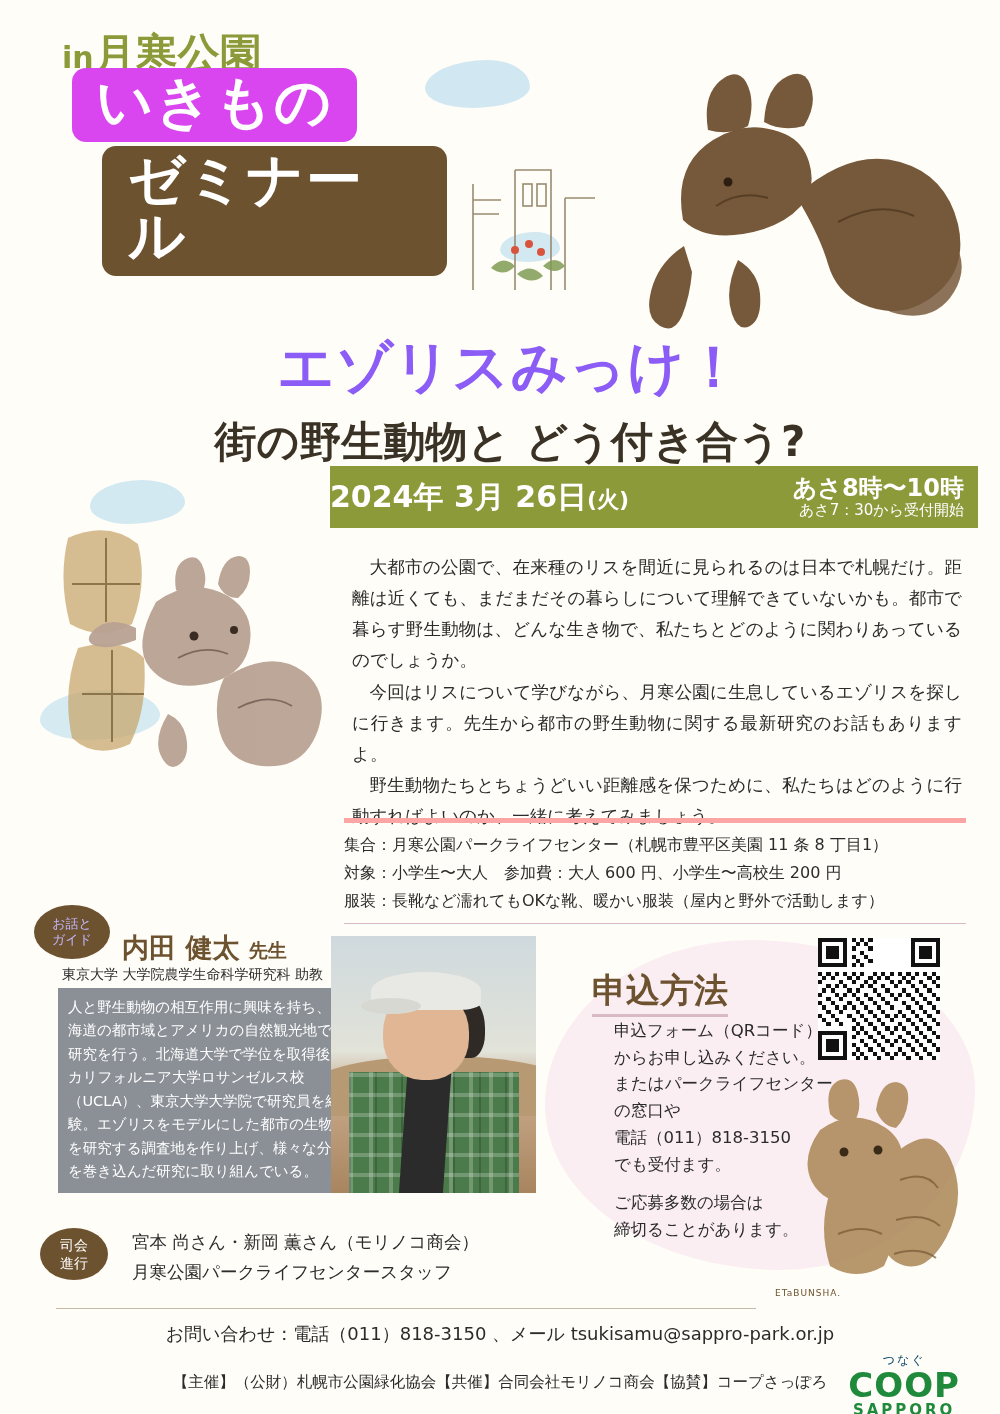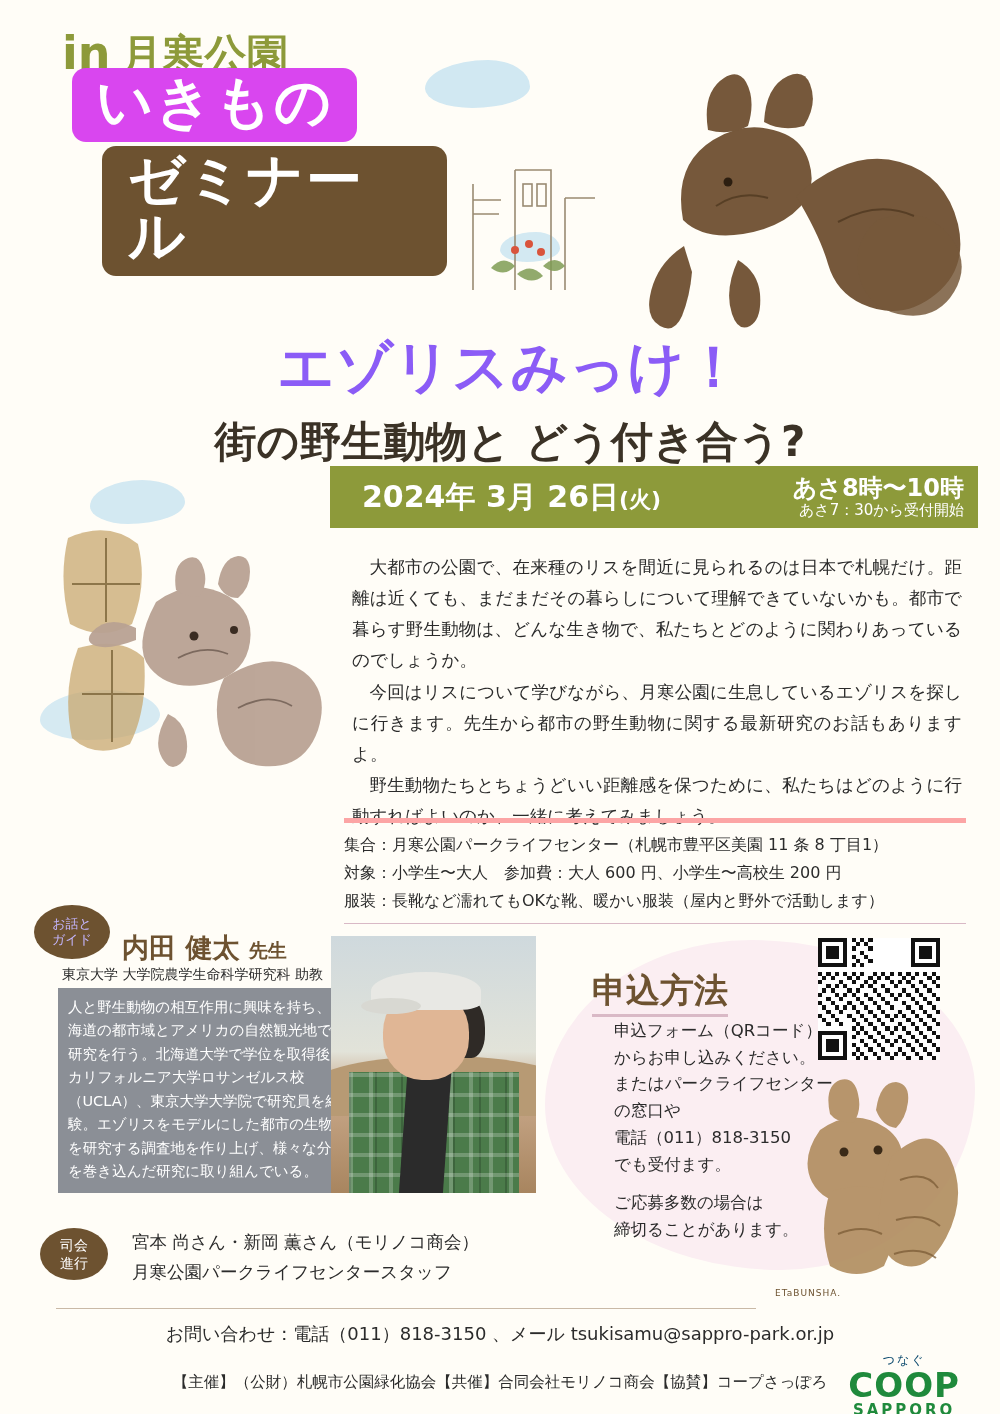--- a/index.html
+++ b/index.html
@@ -33,33 +33,33 @@
   .t1{left:10px;top:42px;}
   .t1 .pill{padding:6px 24px 12px 24px;}
   .t1 .txt{font-size:56px;color:#fff;font-weight:700;letter-spacing:2px;
            font-family:"DejaVu Sans",sans-serif;line-height:1;}
   .t2{left:40px;top:120px;}
   .t2 .pill{padding:6px 26px 12px 26px;}
   .t2 .txt{font-size:56px;color:#fff;font-weight:700;letter-spacing:2px;
            font-family:"DejaVu Sans",sans-serif;line-height:1;}
   .t3{left:62px;top:214px;font-size:42px;color:#8d9a3a;font-weight:700;
       font-family:"DejaVu Sans",sans-serif;}
-  .t3 .inw{font-size:46px;margin-right:10px;}
+  .t3 .inw{font-size:30px;margin-right:0;}
 
   
   .headline{position:absolute;left:80px;top:330px;width:860px;text-align:center;}
   .h1{font-size:56px;font-weight:700;color:#8b5cf6;letter-spacing:1px;
       font-family:"DejaVu Sans",sans-serif;}
   .h2{font-size:42px;font-weight:700;color:#3b3226;margin-top:8px;
       font-family:"DejaVu Sans",sans-serif;}
 
   
   .dateband{position:absolute;left:330px;top:466px;width:648px;height:62px;
             background:#8d9a3a;display:flex;align-items:center;}
-  .dateband .d1{color:#fff;font-size:30px;font-weight:700;padding-left:32px;
+  .dateband .d1{color:#fff;font-size:30px;font-weight:700;padding-left:0;
       font-family:"DejaVu Sans",sans-serif;white-space:nowrap;}
   .dateband .d1 .sm{font-size:22px;}
   .dateband .right{margin-left:auto;padding-right:14px;text-align:right;line-height:1.15;}
   .dateband .d2{color:#fff;font-size:24px;font-weight:700;font-family:"DejaVu Sans",sans-serif;}
   .dateband .d3{color:#fff;font-size:15px;font-family:"DejaVu Sans",sans-serif;}
 
   
   .bodytext{position:absolute;left:352px;top:552px;width:610px;
             font-size:17.5px;line-height:1.78;color:#2b2b2b;text-align:justify;
             font-family:"DejaVu Sans",sans-serif;}

